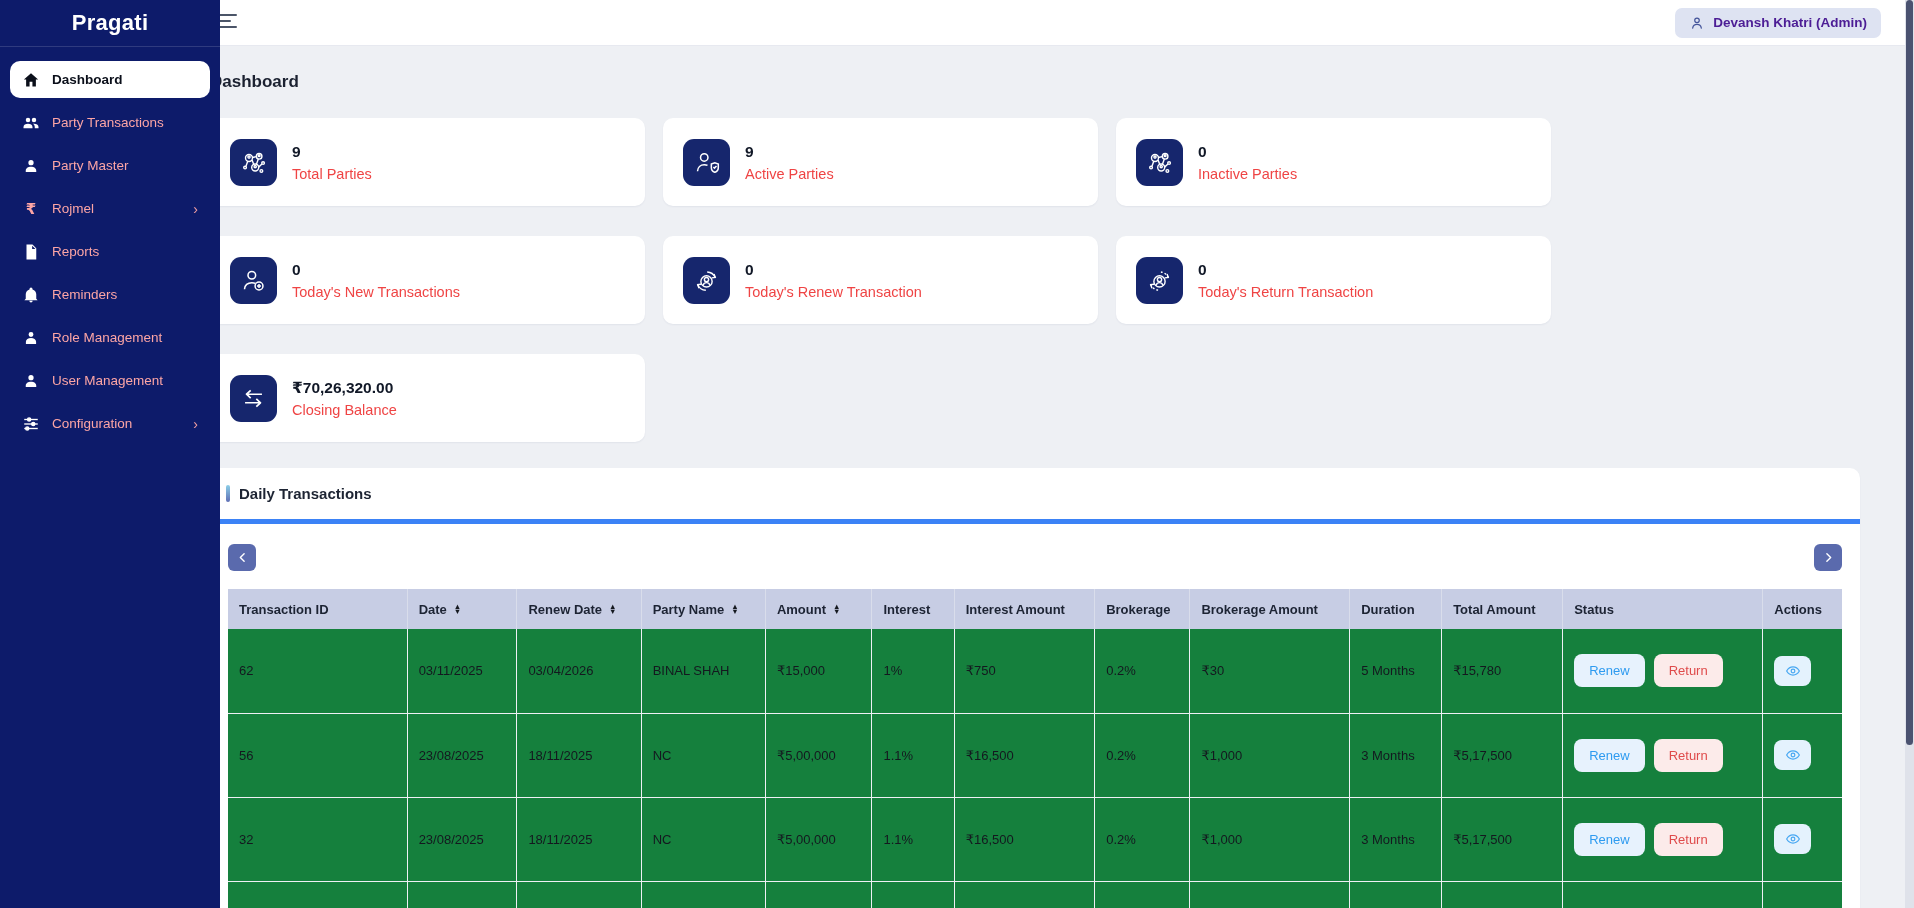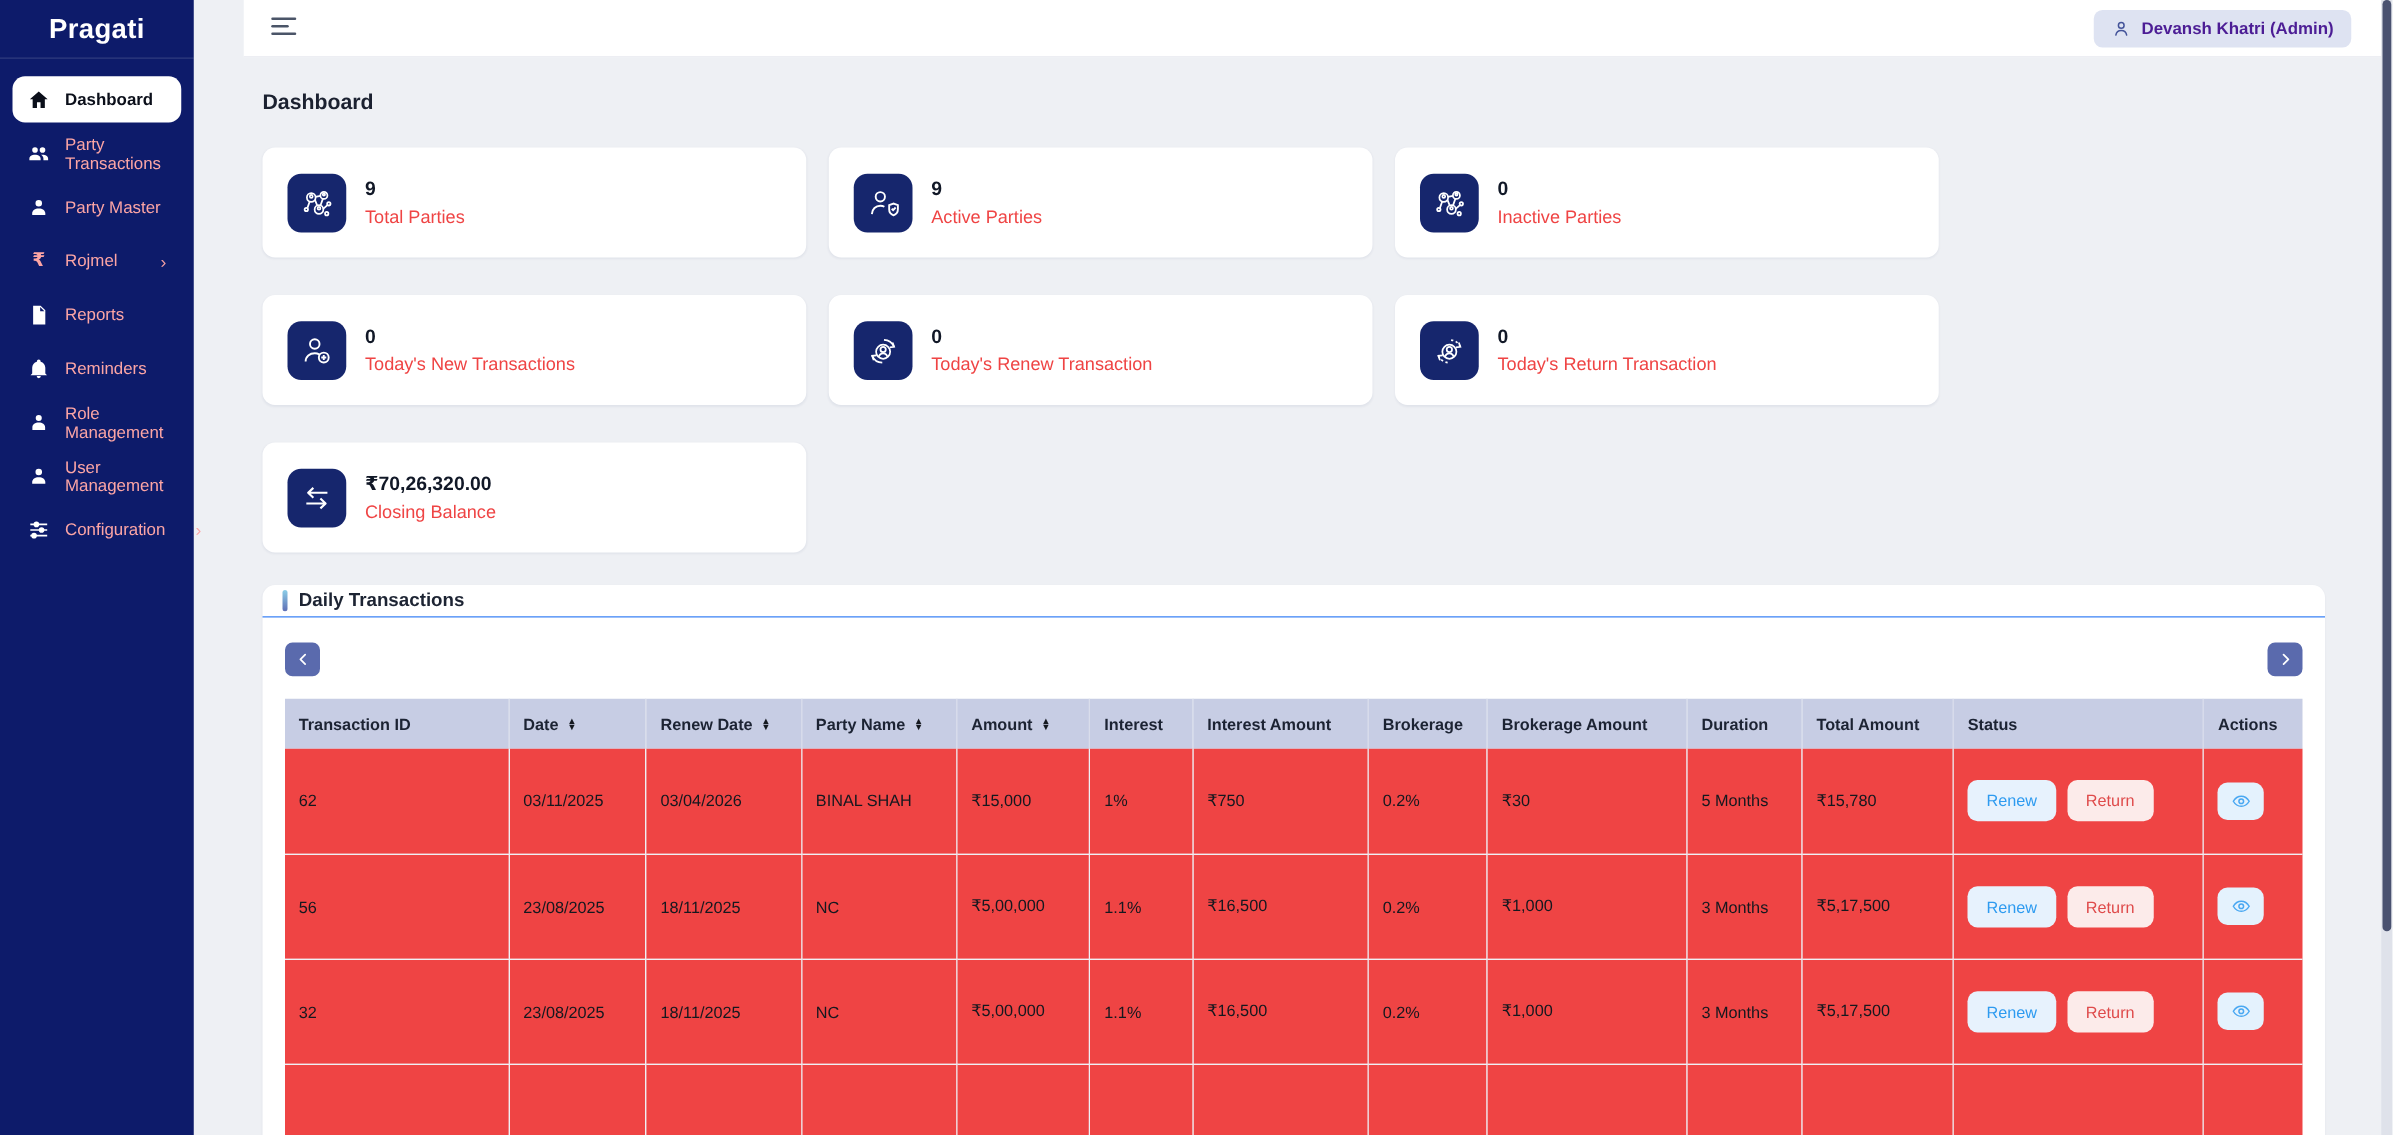--- a/index.html
+++ b/index.html
@@ -3,21 +3,21 @@
 <meta charset="utf-8">
 <style>
   * { box-sizing: border-box; margin: 0; padding: 0; }
   html,body { width: 1914px; height: 908px; overflow: hidden; }
   body {
     font-family: "Liberation Sans", "DejaVu Sans", sans-serif;
     background: #eef0f4; color: #1f2430; position: relative;
   }
   
   .sidebar {
-    position: absolute; left: 0; top: 0; bottom: 0; width: 155px;
+    position: absolute; left: 0; top: 0; bottom: 0; width: 220px;
     background: #0d1b6a; color: #fff; z-index: 5;
   }
   .brand {
     height: 47px; display: flex; align-items: center; justify-content: center;
     font-size: 22px; font-weight: 700; letter-spacing: .3px;
     border-bottom: 1px solid rgba(255,255,255,.14);
   }
   .nav { padding: 14px 10px; }
   .nav-item {
     display: flex; align-items: center; gap: 12px;
@@ -57,40 +57,40 @@
   }
   .tile {
     width: 47px; height: 47px; border-radius: 11px; background: #16266d;
     display: flex; align-items: center; justify-content: center; flex: 0 0 47px;
   }
   .tile svg { width: 27px; height: 27px; }
   .stat-num { font-size: 15.5px; font-weight: 700; color: #111827; margin-bottom: 5px; }
   .stat-lbl { font-size: 14.5px; color: #ef4444; }
   
   .panel { background: #fff; border-radius: 10px; box-shadow: 0 1px 2px rgba(20,30,80,.06); min-height: 560px; }
-  .panel-head { display: flex; align-items: center; gap: 9px; padding: 4px 16px; border-bottom: 1px solid #3b82f6; }
+  .panel-head { display: flex; align-items: center; gap: 9px; padding: 17px 16px; border-bottom: 5px solid #3b82f6; }
   .accent-bar { width: 4px; height: 17px; border-radius: 3px; background: linear-gradient(#8ccfe8, #5f6fb5); }
   .panel-title { font-size: 15px; font-weight: 700; color: #1d2433; }
   .panel-body { padding: 20px 18px 0 18px; }
   .pager { display: flex; justify-content: space-between; margin-bottom: 18px; }
   .arrow-btn {
     width: 28px; height: 27px; border: none; border-radius: 6px; background: #5a6aad;
     display: flex; align-items: center; justify-content: center; cursor: pointer;
   }
   .arrow-btn svg { width: 13px; height: 13px; }
   table { width: 100%; border-collapse: collapse; table-layout: fixed; }
   th {
     background: #c7cde4; color: #1c2333; font-size: 13px; font-weight: 700; text-align: left;
     height: 40px; padding: 0 11px; border-right: 1px solid #d9ddeb;
   }
   th .thwrap { display: flex; align-items: center; gap: 7px; text-align: right; }
   .sort { display: inline-flex; flex-direction: column; line-height: 5.5px; font-size: 7.5px; color: #14181f; }
   td {
     height: 84px; padding: 0 11px; font-size: 13px; color: #14181f;
-    border: 1px solid #eef0f5; border-top: none; background: #ef4444;
+    border: 1px solid #eef0f5; border-top: none; background: #15803d;
   }
   tr td:first-child, tr th:first-child { border-left: none; }
   tr td:last-child, tr th:last-child { border-right: none; }
   tbody tr { border-bottom: 1px solid #e9ebf2; }
   .btn { border: none; border-radius: 8px; padding: 9px 15px; font-size: 13px; font-weight: 500; cursor: pointer; font-family: inherit; }
   .btn-renew { background: #e7f2fd; color: #2e9bf0; margin-right: 9px; }
   .btn-return { background: #fcebea; color: #df4b4b; }
   .eye-btn {
     width: 37px; height: 30px; border: none; border-radius: 8px; background: #e4f2fd;
     display: flex; align-items: center; justify-content: center; cursor: pointer;

